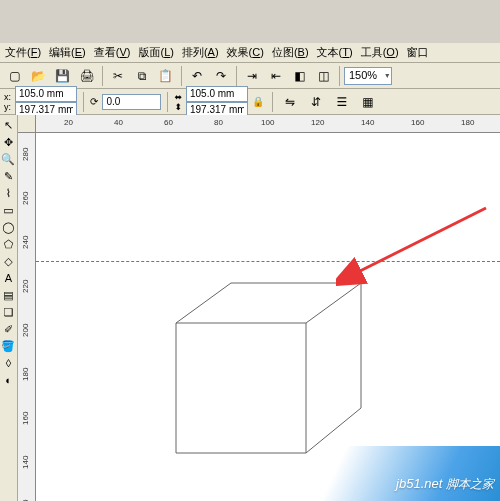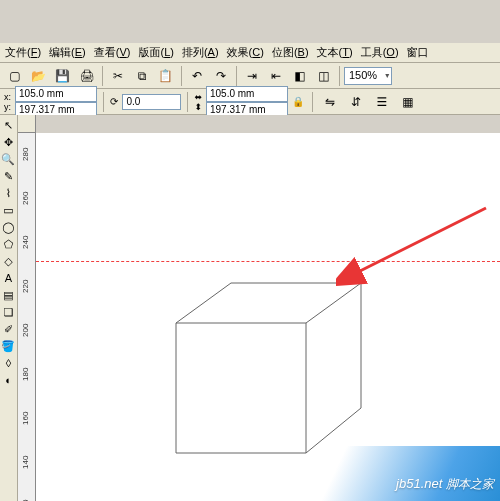--- a/index.html
+++ b/index.html
@@ -7,21 +7,21 @@
 
 .menu-bar { height: 20px; background: #ece9d8; display: flex; align-items: center; padding: 0 2px; border-bottom: 1px solid #aca899; gap: 2px; margin-top: 43px; }
 .menu-item { padding: 2px 3px; cursor: pointer; white-space: nowrap; font-size: 11px; }
 .menu-key { text-decoration: underline; }
 
 .toolbar { height: 26px; background: #ece9d8; display: flex; align-items: center; padding: 1px 4px; gap: 2px; border-bottom: 1px solid #aca899; }
 .tool-btn { width: 22px; height: 22px; background: #ece9d8; border: 1px solid transparent; border-radius: 2px; display: flex; align-items: center; justify-content: center; cursor: pointer; font-size: 12px; }
 .divider { width: 1px; height: 20px; background: #aca899; margin: 0 2px; }
 
 .prop-bar { height: 26px; background: #ece9d8; display: flex; align-items: center; padding: 1px 4px; gap: 4px; border-bottom: 1px solid #aca899; font-size: 10px; }
-.prop-field { border: 1px solid #7f9db9; background: #fff; padding: 1px 3px; width: 82px; font-size: 10px; height: 16px; }
+.prop-field { border: 1px solid #7f9db9; background: #fff; padding: 1px 3px; width: 62px; font-size: 10px; height: 16px; }
 .prop-stack { display: flex; flex-direction: column; line-height: 10px; font-size: 9px; }
 .lock-icon { width: 14px; height: 14px; display: flex; align-items: center; justify-content: center; }
 
 .workspace { display: flex; height: calc(100% - 72px); }
 .toolbox { width: 18px; background: #ece9d8; border-right: 1px solid #aca899; display: flex; flex-direction: column; align-items: center; padding-top: 2px; gap: 1px; }
 .tbx-btn { width: 16px; height: 16px; display: flex; align-items: center; justify-content: center; font-size: 11px; cursor: pointer; }
 
 .canvas-wrap { flex: 1; position: relative; overflow: hidden; background: #d4d0c8; }
 .ruler-h { position: absolute; top: 0; left: 18px; right: 0; height: 18px; background: #f0f0f0; border-bottom: 1px solid #888; }
 .ruler-v { position: absolute; top: 18px; left: 0; width: 18px; bottom: 0; background: #f0f0f0; border-right: 1px solid #888; }
@@ -128,20 +128,31 @@
     <div class="tbx-btn">▤</div>
     <div class="tbx-btn">❏</div>
     <div class="tbx-btn">✐</div>
     <div class="tbx-btn">🪣</div>
     <div class="tbx-btn">◊</div>
     <div class="tbx-btn">◐</div>
   </div>
 
   <div class="canvas-wrap">
     <div class="ruler-corner"></div>
+    <div class="ruler-h">
+      <span class="tick-label" style="left:28px;top:3px">20</span>
+      <span class="tick-label" style="left:78px;top:3px">40</span>
+      <span class="tick-label" style="left:128px;top:3px">60</span>
+      <span class="tick-label" style="left:178px;top:3px">80</span>
+      <span class="tick-label" style="left:225px;top:3px">100</span>
+      <span class="tick-label" style="left:275px;top:3px">120</span>
+      <span class="tick-label" style="left:325px;top:3px">140</span>
+      <span class="tick-label" style="left:375px;top:3px">160</span>
+      <span class="tick-label" style="left:425px;top:3px">180</span>
+    </div>
     <div class="ruler-v">
       <span class="tick-label tick-label-v" style="top:28px;left:3px">280</span>
       <span class="tick-label tick-label-v" style="top:72px;left:3px">260</span>
       <span class="tick-label tick-label-v" style="top:116px;left:3px">240</span>
       <span class="tick-label tick-label-v" style="top:160px;left:3px">220</span>
       <span class="tick-label tick-label-v" style="top:204px;left:3px">200</span>
       <span class="tick-label tick-label-v" style="top:248px;left:3px">180</span>
       <span class="tick-label tick-label-v" style="top:292px;left:3px">160</span>
       <span class="tick-label tick-label-v" style="top:336px;left:3px">140</span>
       <span class="tick-label tick-label-v" style="top:380px;left:3px">120</span>

